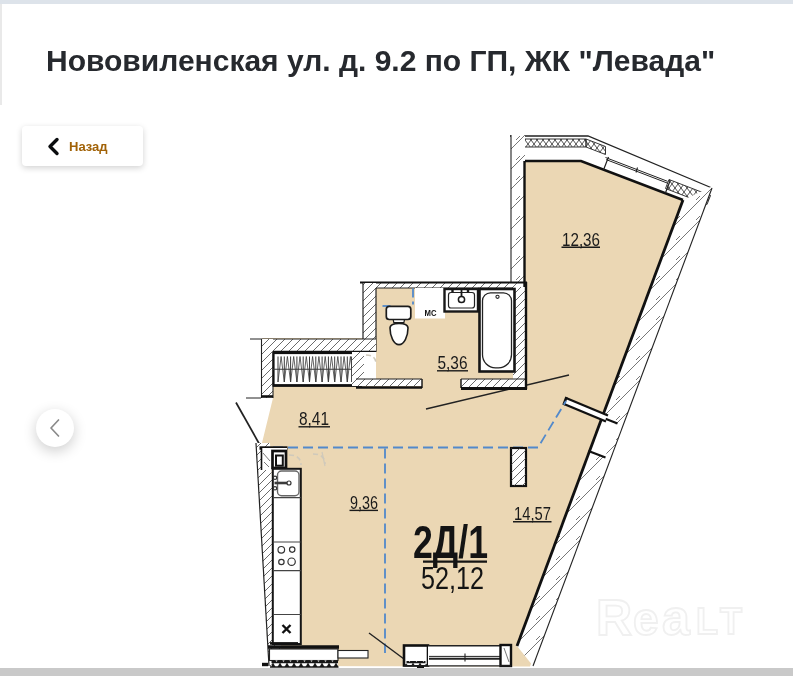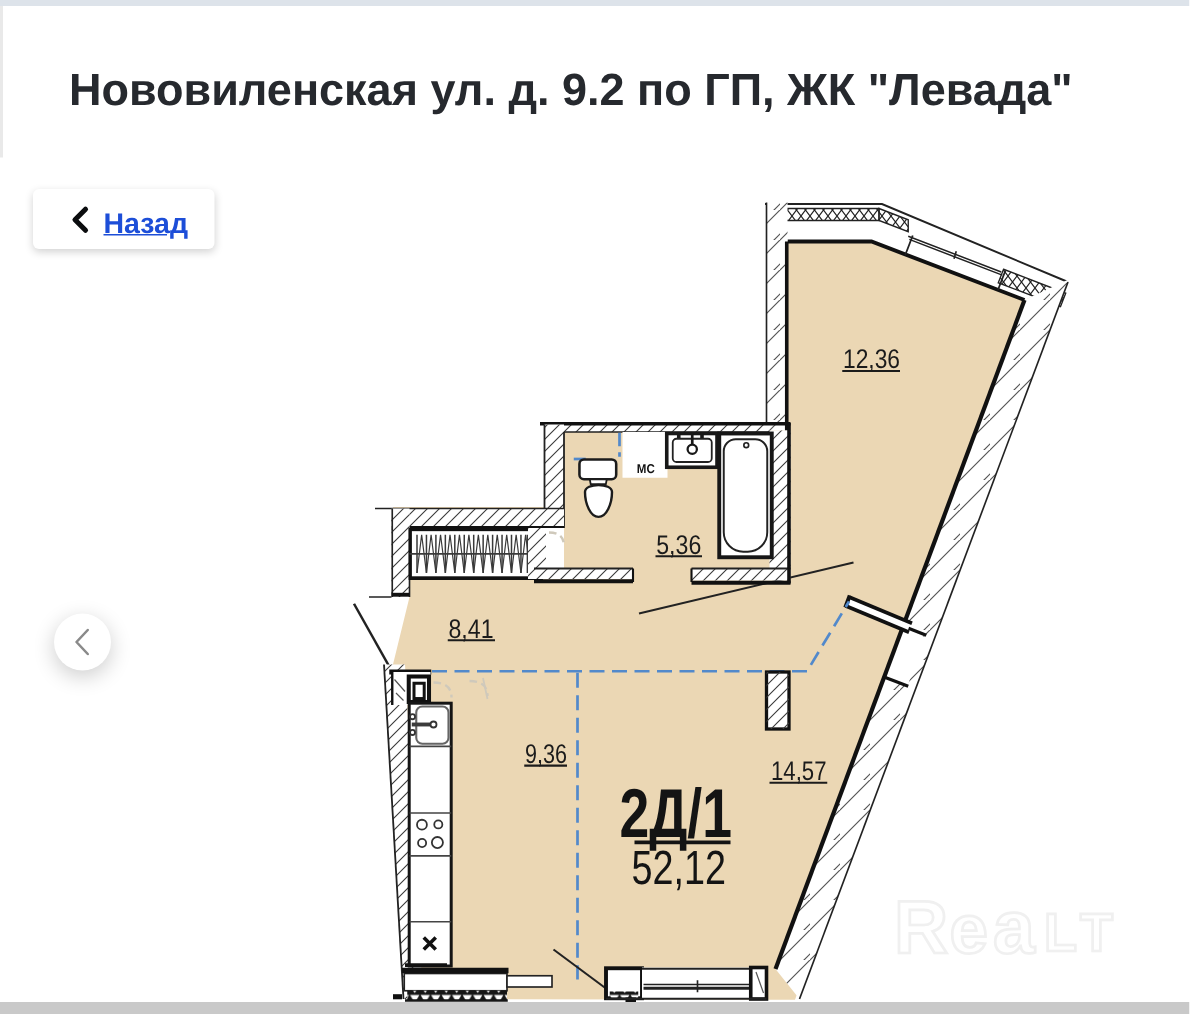--- a/index.html
+++ b/index.html
@@ -1,21 +1,21 @@
 <!DOCTYPE html>
 <html><head>
 <meta charset="utf-8">
 <style>
   html,body{margin:0;padding:0;background:#fff;width:793px;height:676px;overflow:hidden;}
   body{font-family:"Liberation Sans", sans-serif;position:relative;}
   .topbar{position:absolute;left:0;top:0;width:793px;height:4px;background:#dde3ea;}
   .leftline{position:absolute;left:0;top:4px;width:2px;height:101px;background:#e9e9e9;}
   .title{position:absolute;left:46px;top:44px;font-size:30px;font-weight:700;color:#26292e;white-space:nowrap;letter-spacing:0px;}
   .backbtn{position:absolute;left:22px;top:126px;width:121px;height:40px;background:#fff;border-radius:4px;box-shadow:0 2px 6px rgba(0,0,0,0.18);}
-  .backbtn .txt{position:absolute;left:47px;top:13px;font-size:19px;font-weight:700;color:#1d4ed8;text-decoration:underline;}
+  .backbtn .txt{position:absolute;left:47px;top:13px;font-size:13px;font-weight:700;color:#a16207;}
   .circbtn{position:absolute;left:36px;top:409px;width:38px;height:38px;border-radius:50%;background:#fff;box-shadow:0 4px 14px rgba(0,0,0,0.2);}
   .graybar{position:absolute;left:0;top:668px;width:793px;height:8px;background:#c9c9c9;}
   svg{position:absolute;left:0;top:0;}
 </style>
 </head>
 <body>
 
 <div class="topbar"></div>
 
 <div class="leftline"></div>

